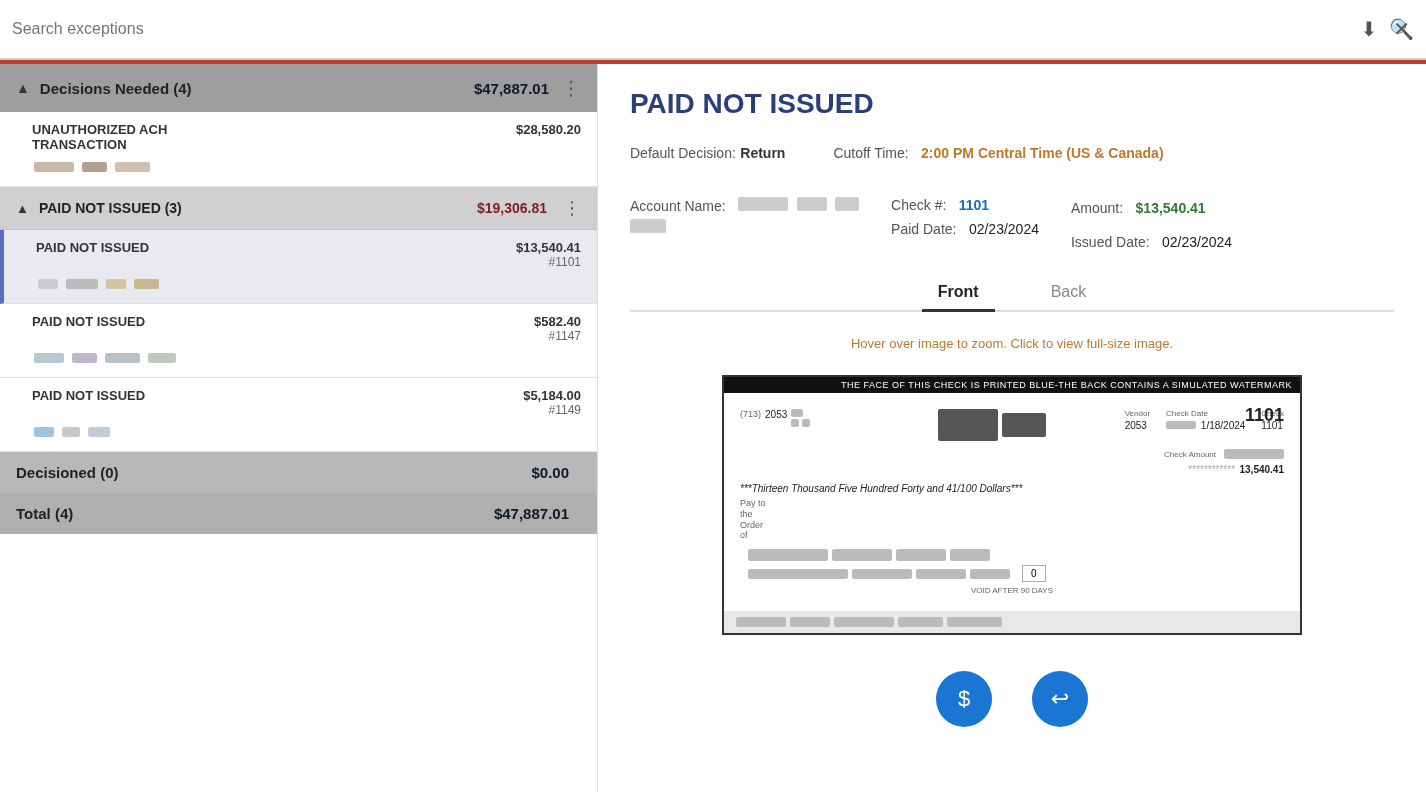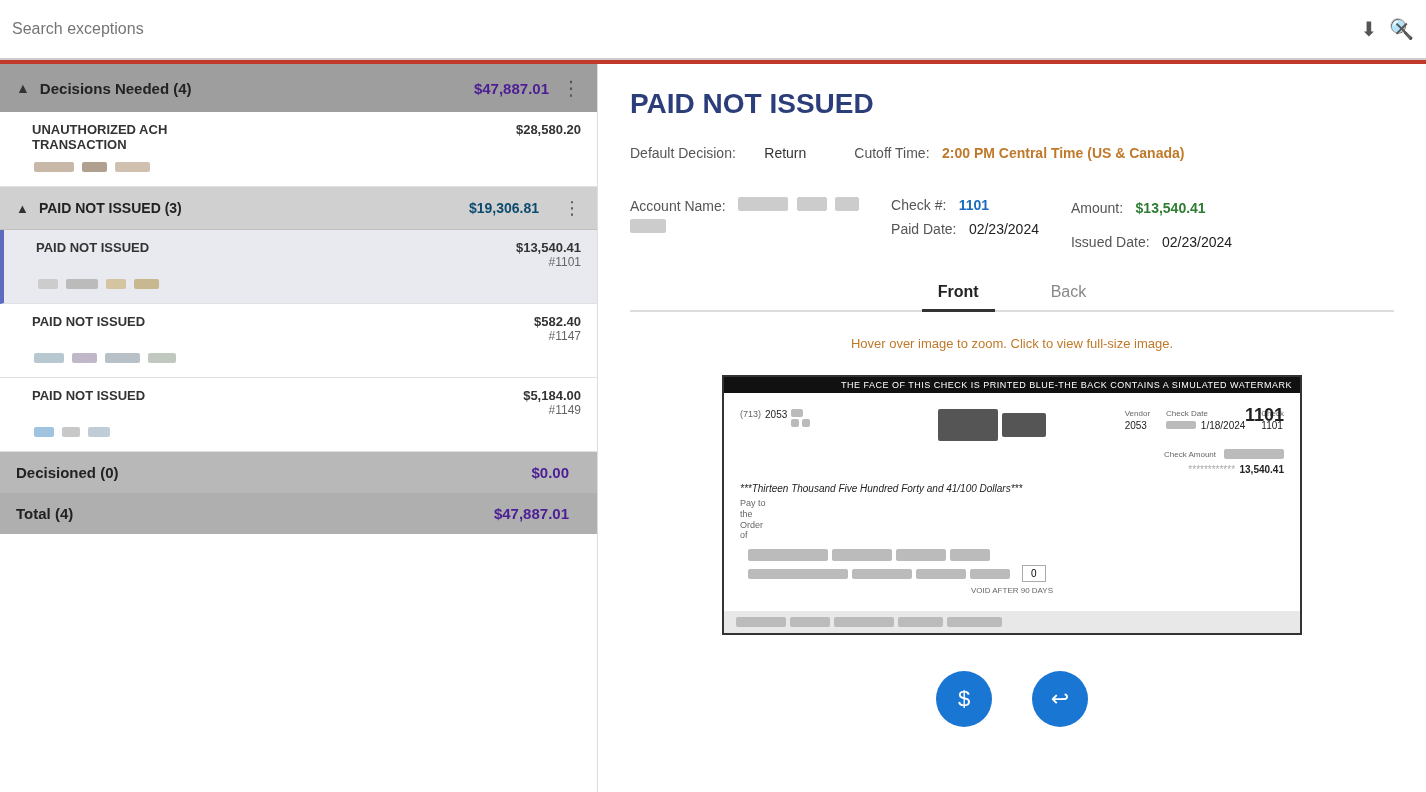--- a/index.html
+++ b/index.html
@@ -35,21 +35,21 @@
     
     .section-header {
       background: #b0b0b0; display: flex; align-items: center; padding: 12px 16px;
       cursor: pointer; user-select: none;
     }
     .section-header.decisions { background: #9e9e9e; }
     .section-header.decisioned { background: #b8b8b8; }
     .section-header.total { background: #afafaf; }
     .section-header .chevron { font-size: 14px; margin-right: 10px; color: #333; }
     .section-header .title { flex: 1; font-weight: bold; font-size: 15px; color: #222; }
-    .section-header .amount { font-weight: bold; font-size: 15px; color: #4c1d95; margin-right: 12px; }
+    .section-header .amount { font-weight: bold; font-size: 15px; color: #0f172a; margin-right: 12px; }
     .section-header .dots { font-size: 20px; color: #555; cursor: pointer; }
 
     
     .list-item {
       border-bottom: 1px solid #e0e0e0; padding: 10px 16px 10px 32px;
       cursor: pointer; background: #fff;
     }
     .list-item.selected { background: #e8eaf0; border-left: 4px solid #5c6bc0; }
     .list-item .item-title { font-weight: bold; font-size: 13px; color: #333; }
     .list-item .item-row { display: flex; justify-content: space-between; align-items: flex-start; }
@@ -60,21 +60,21 @@
     }
     .redacted-row { display: flex; gap: 4px; margin-top: 6px; flex-wrap: wrap; }
 
     
     .subgroup-header {
       background: #d0d0d0; display: flex; align-items: center; padding: 10px 16px 10px 16px;
       border-bottom: 1px solid #c0c0c0; cursor: pointer;
     }
     .subgroup-header .chevron { font-size: 13px; margin-right: 10px; color: #333; }
     .subgroup-header .title { flex: 1; font-weight: bold; font-size: 14px; color: #222; }
-    .subgroup-header .amount { font-weight: bold; font-size: 14px; color: #0c4a6e; margin-right: 24px; }
+    .subgroup-header .amount { font-weight: bold; font-size: 14px; color: #7f1d1d; margin-right: 16px; }
     .subgroup-header .dots { font-size: 18px; color: #555; cursor: pointer; }
 
     
     .right-panel {
       flex: 1; overflow-y: auto; padding: 24px 32px;
       display: flex; flex-direction: column; gap: 16px;
     }
 
     .detail-title {
       font-size: 28px; font-weight: bold; color: #2c3e7a; text-transform: uppercase;
@@ -249,21 +249,21 @@
 
   </div>
 
   <div class="right-panel">
 
     <div class="detail-title">PAID NOT ISSUED</div>
 
     <div class="detail-meta-row">
       <div>
         <span class="meta-label">Default Decision:</span>
-        <span class="meta-value" style="margin-left:24px;">Return</span>
+        <span class="meta-value" style="margin-left:0;font-weight:bold;">Return</span>
       </div>
       <div>
         <span class="meta-label">Cutoff Time:</span>
         <span class="meta-value orange" style="margin-left:8px;">2:00 PM Central Time (US &amp; Canada)</span>
       </div>
     </div>
 
     <div style="display:flex;gap:32px;align-items:center;margin-bottom:8px;">
       <div>
         <span class="field-label">Account Name:</span>

